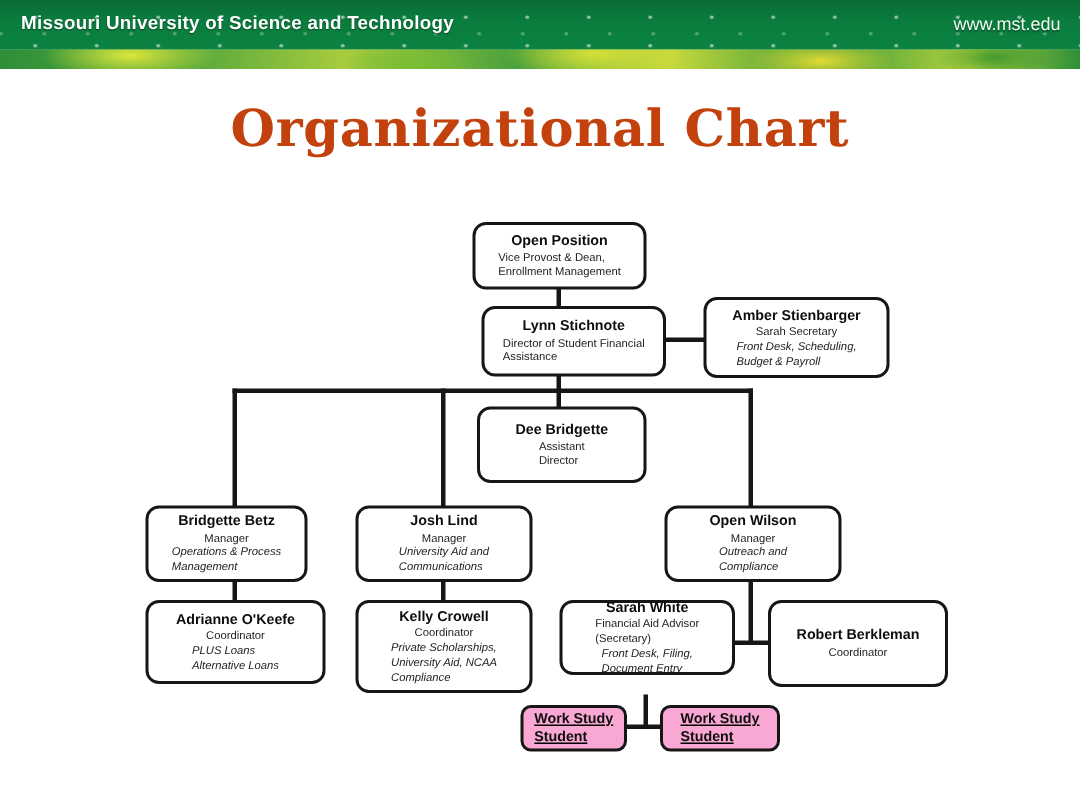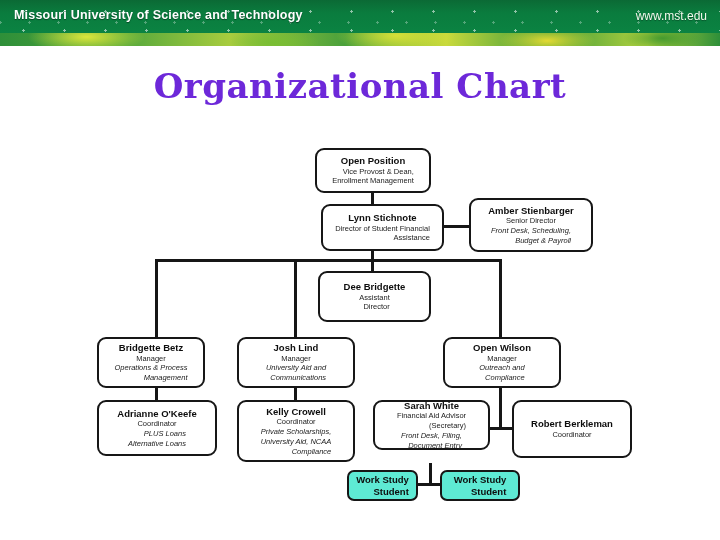--- a/index.html
+++ b/index.html
@@ -39,34 +39,34 @@
       radial-gradient(ellipse 100px 30px at 55% 20%, rgba(225,230,55,.85), transparent 60%),
       radial-gradient(ellipse 80px 26px at 76% 60%, rgba(245,225,50,.90), transparent 60%),
       radial-gradient(ellipse 60px 20px at 92% 40%, rgba(60,150,45,.90), transparent 65%),
       linear-gradient(90deg,#2e8f39,#58a93c 18%,#a8cc3e 32%,#49a03b 48%,#c8d93c 62%,#3c9a3a 76%,#b5d23e 90%,#2e8f39);
   }
   
   .slide-title{
     position:absolute;left:0;top:66px;width:720px;
     text-align:center;
     font-family:"DejaVu Serif","Liberation Serif",serif;
-    font-weight:bold;font-size:34px;line-height:40px;color:#6d28d9;
+    font-weight:bold;font-size:34px;line-height:40px;color:#c2410c;
     letter-spacing:.5px;
   }
   
   .node{
     position:absolute;box-sizing:border-box;z-index:2;
     background:#ffffff;border:2px solid #161616;border-radius:9px;
     display:flex;flex-direction:column;align-items:center;justify-content:center;
-    text-align:right;padding:2px 4px;
+    text-align:left;padding:2px 4px;
   }
   .node .n{font-weight:bold;font-size:9.5px;line-height:1.22;white-space:pre-line;color:#0d0d0d;}
   .node .r{font-size:7.5px;line-height:1.3;white-space:pre-line;color:#222;}
   .node .d{font-size:7.5px;font-style:italic;line-height:1.3;white-space:pre-line;color:#222;}
-  .node.leaf{background:#5eead4;border-radius:7px;border-width:2px;}
+  .node.leaf{background:#f9a8d4;border-radius:7px;border-width:2px;text-decoration:underline;}
   
   .line{position:absolute;background:#161616;z-index:1;}
 </style>
 </head>
 <body>
 
 <div class="header">
   <span class="header-title">Missouri University of Science and Technology</span>
   <span class="header-url">www.mst.edu</span>
 </div>
@@ -96,21 +96,21 @@
 </div>
 
 <div class="node" style="left:308px;top:204px;width:123px;height:47px;margin-left:13px;">
   <span class="n">Lynn Stichnote</span>
   <span class="r">Director of Student Financial
 Assistance</span>
 </div>
 
 <div class="node" style="left:469px;top:198px;width:124px;height:54px;">
   <span class="n">Amber Stienbarger</span>
-  <span class="r">Senior Director</span>
+  <span class="r">Sarah Secretary</span>
   <span class="d">Front Desk, Scheduling,
 Budget &amp; Payroll</span>
 </div>
 
 <div class="node" style="left:318px;top:271px;width:113px;height:51px;">
   <span class="n">Dee Bridgette</span>
   <span class="r">Assistant
 Director</span>
 </div>
 

